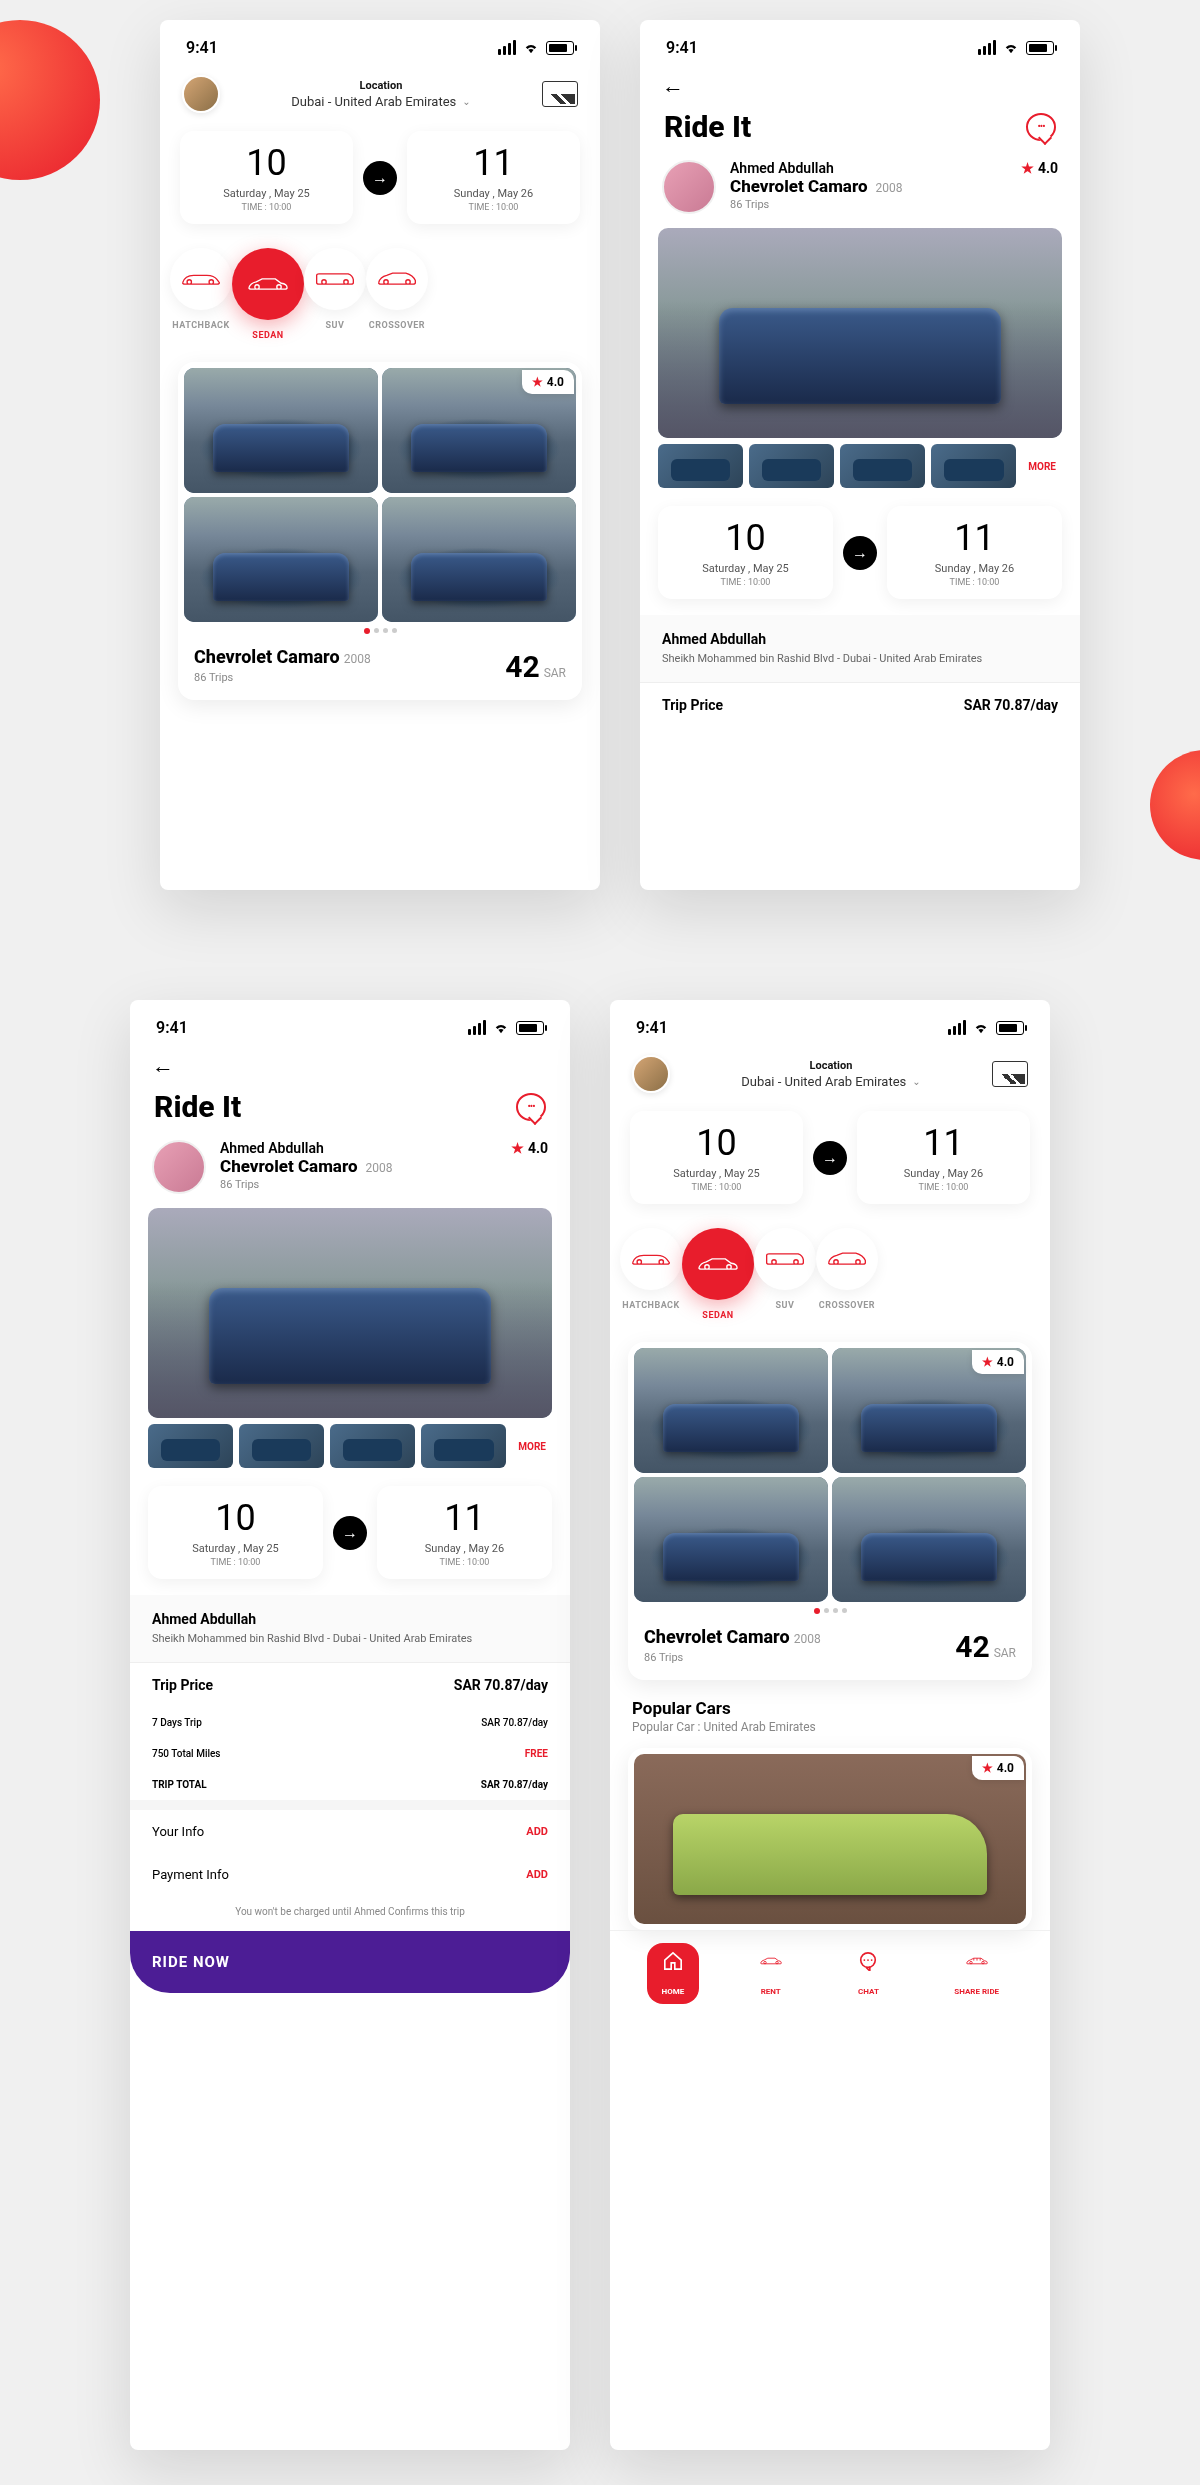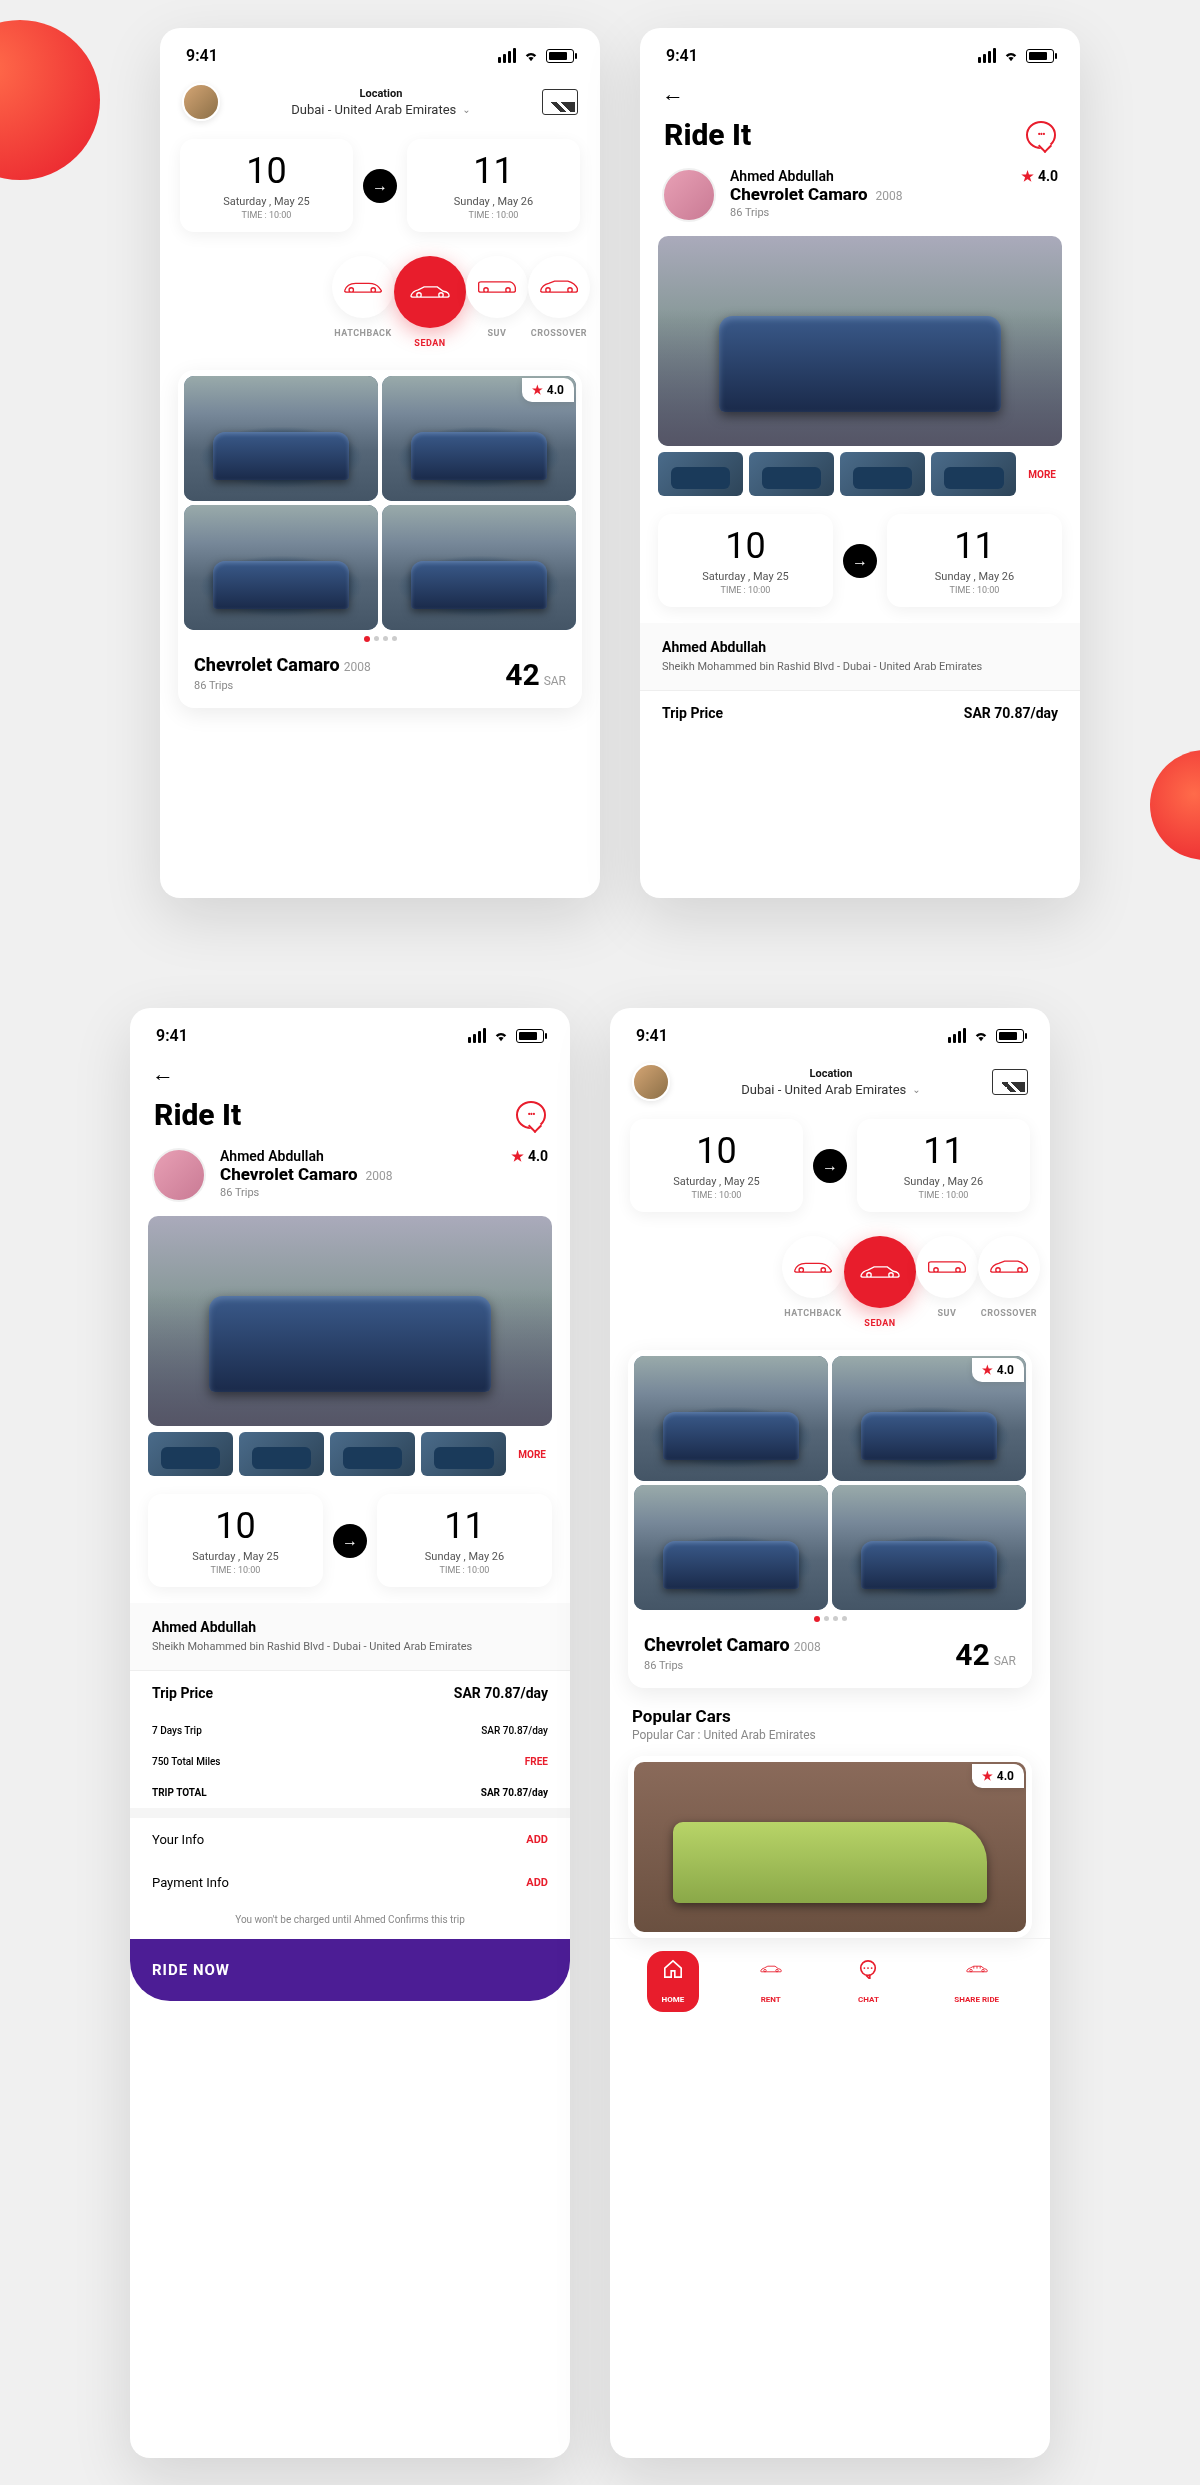--- a/index.html
+++ b/index.html
@@ -1,19 +1,19 @@
 <!DOCTYPE html>
 <html><head>
 <meta charset="utf-8">
 <style>
 * { margin:0; padding:0; box-sizing:border-box; font-family:-apple-system,BlinkMacSystemFont,'Segoe UI',Roboto,sans-serif; }
 body { background:#f0f0f0; width:1200px; height:2485px; position:relative; overflow:hidden; }
 .bg-blob-tl { position:absolute; top:20px; left:-60px; width:160px; height:160px; border-radius:50%; background:radial-gradient(circle at 30% 30%, #ff6b4a, #e81d2c); }
 .bg-blob-r { position:absolute; top:750px; right:-60px; width:110px; height:110px; border-radius:50%; background:radial-gradient(circle at 40% 40%, #ff6b4a, #e81d2c); }
-.phone { position:absolute; width:440px; background:#fff; border-radius:20px; box-shadow:0 20px 60px rgba(0,0,0,0.12); overflow:hidden;margin-top:8px; }
+.phone { position:absolute; width:440px; background:#fff; border-radius:8px; box-shadow:0 20px 60px rgba(0,0,0,0.12); overflow:hidden; }
 .statusbar { display:flex; justify-content:space-between; align-items:center; padding:18px 26px 10px; font-size:16px; font-weight:600; }
 .status-icons { display:flex; gap:6px; align-items:center; }
 .sig-bars { display:flex; gap:2px; align-items:flex-end; }
 .sig-bars span { width:3px; background:#000; border-radius:1px; }
 .sig-bars span:nth-child(1){height:6px;} .sig-bars span:nth-child(2){height:9px;} .sig-bars span:nth-child(3){height:12px;} .sig-bars span:nth-child(4){height:15px;}
 .wifi-ico { width:18px; height:14px; }
 .bat-ico { width:28px; height:14px; border:1.5px solid #000; border-radius:3px; position:relative; display:flex; align-items:center; }
 .bat-ico:after { content:''; position:absolute; right:-4px; top:3px; width:2px; height:6px; background:#000; border-radius:1px; }
 .bat-ico span { display:block; margin:1px 2px; height:8px; width:18px; background:#000; border-radius:1px; }
 
@@ -35,21 +35,21 @@
 .chat-ico:before { content:'•••'; position:absolute; top:50%; left:50%; transform:translate(-50%,-55%); color:#e81d2c; font-size:10px; letter-spacing:-1px; }
 .chat-ico:after { content:''; position:absolute; bottom:-4px; right:4px; width:8px; height:8px; border-right:2px solid #e81d2c; border-bottom:2px solid #e81d2c; transform:rotate(45deg); background:#fff; }
 
 .dates { display:flex; gap:10px; padding:0 20px; justify-content:center; align-items:center; }
 .date-card { background:#fff; border-radius:14px; box-shadow:0 4px 16px rgba(0,0,0,0.06); padding:14px 22px 12px; text-align:center; flex:1; }
 .date-big { font-size:36px; font-weight:400; line-height:1; }
 .date-day { font-size:11px; color:#555; margin-top:6px; }
 .date-time { font-size:9px; color:#888; margin-top:2px; }
 .date-arrow { width:34px; height:34px; border-radius:50%; background:#000; color:#fff; display:flex; align-items:center; justify-content:center; font-size:16px; flex-shrink:0; }
 
-.cats { display:flex; justify-content:flex-end; padding:24px 10px 8px; }
+.cats { display:flex; justify-content:flex-start; padding:24px 10px 8px; }
 .cat { text-align:center; display:flex; flex-direction:column; align-items:center; gap:10px; }
 .cat-circle { width:62px; height:62px; border-radius:50%; background:#fff; box-shadow:0 4px 14px rgba(0,0,0,0.06); display:flex; align-items:center; justify-content:center; }
 .cat-circle.active { background:#e81d2c; box-shadow:0 6px 20px rgba(232,29,44,0.35); width:72px; height:72px; }
 .cat-svg { width:44px; height:20px; }
 .cat-label { font-size:9px; font-weight:700; color:#999; letter-spacing:0.5px; }
 .cat-label.active { color:#e81d2c; }
 
 .car-card { margin:14px 18px 0; background:#fff; border-radius:16px; box-shadow:0 6px 22px rgba(0,0,0,0.08); overflow:hidden; }
 .car-grid { display:grid; grid-template-columns:1fr 1fr; gap:4px; padding:6px 6px 0 6px; position:relative; }
 .car-img { background:linear-gradient(135deg,#4a6b8a 0%,#2d4458 50%,#5a7a9a 100%); border-radius:10px; position:relative; overflow:hidden; height:125px; }

